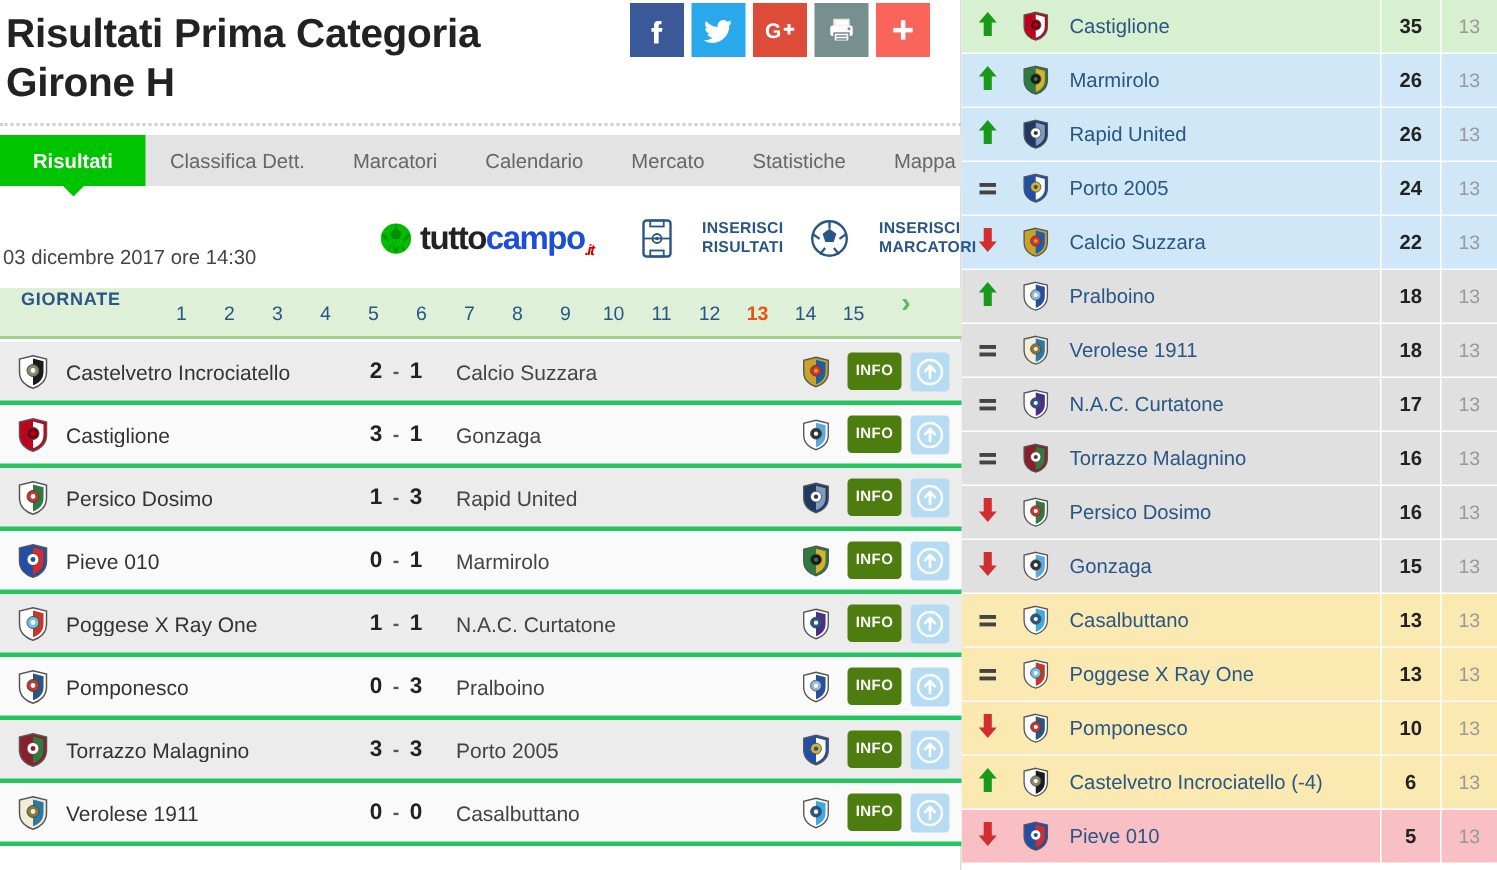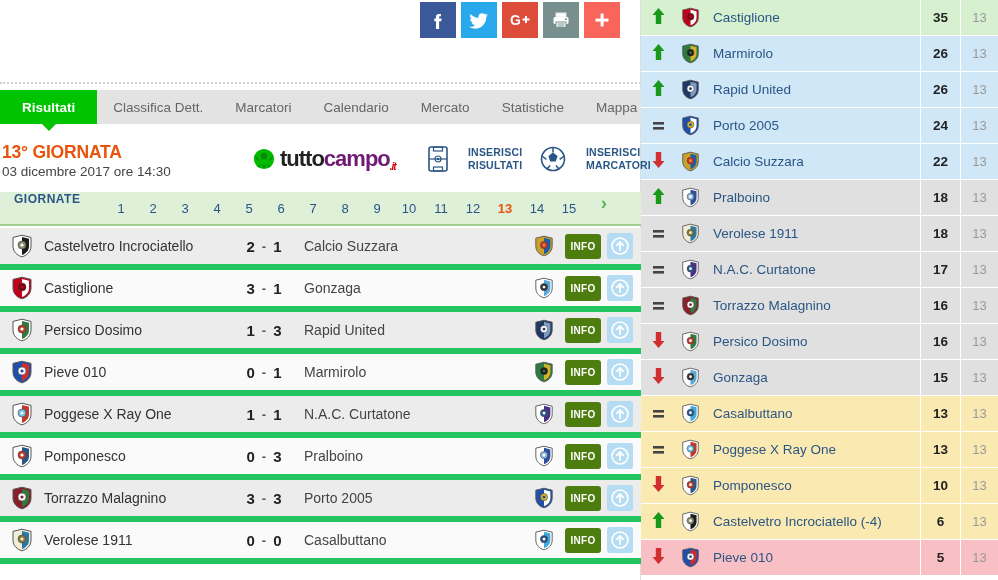--- a/index.html
+++ b/index.html
@@ -88,21 +88,21 @@
   .gh-date {
     position:absolute; left:2px; top:30px;
     font-size: 13.5px; color: #444;
   }
   .tc-logo {
     position:absolute; left: 253px; top: 12px;
     display:flex; align-items:center; gap:5px;
   }
   .tc-ball { width:22px; height:22px; }
   .tc-word { font-size: 22px; font-weight: bold; letter-spacing:-1px; color:#222; }
-  .tc-word .green { color: #701a75; text-align: center; }
+  .tc-word .green { color: #1d4ed8; text-align: center; }
   .tc-it { font-size: 10px; color:#cf0000; font-style: italic; font-weight:bold; position:relative; top:4px; }
 
   .ins-link {
     position:absolute; display:flex; align-items:flex-end; gap:20px;
     color:#2a5685; font-size: 10.5px; font-weight: bold; cursor:pointer;
     line-height: 1.25;
   }
   .ins-1 { left: 428px; top: 12px; }
   .ins-2 { left: 540px; top: 12px; }
   .ins-lbl { letter-spacing: 0.2px; }
@@ -125,21 +125,21 @@
   .g-next {
     margin-left: 6px; width:26px; text-align:center;
     color:#5cb85c; font-size:19px; font-weight:bold; cursor:pointer;
   }
 
   
   .matches { position:absolute; top:228px; left:0; width:641px; }
   .match-row {
     display:flex; align-items:center;
     height: 42px;
-    border-bottom: 6px solid #22c55e;
+    border-bottom: 3px solid #22c55e;
     background: #fafafa;
   }
   .match-row:nth-child(odd) { background: #ececec; }
   .m-logo { width: 44px; display:flex; justify-content:center; align-items:center; }
   .m-logo svg, .m-logo .crest { display:block; }
   .m-home {
     width: 186px; font-size: 14px; color:#333; white-space:nowrap; overflow:hidden;
   }
   .m-score {
     width: 68px; display:flex; align-items:center; justify-content:center; gap:7px;
@@ -191,20 +191,24 @@
   .zg-yellow { background:#fbe9b2; }
   .zg-red    { background:#f8bfc4; }
 </style>
 </head>
 <body>
 
 <div id="page">
 
   <div id="left">
 
+    <div class="page-title">
+      <div>Risultati Prima Categoria</div>
+      <div class="title-line2">Girone H</div>
+    </div>
 
     <div class="social-row">
       <div class="social-btn sb-fb">
         <svg width="20" height="20" viewBox="0 0 20 20">
             <path fill="#fff" d="M13 4h-2.2C9 4 8 5 8 6.8V8.6H6.3v2.6H8V19h3.1v-7.8h2.2l.4-2.6h-2.6V7.2c0-.6.2-1 1-1H13V4z"></path>
           </svg>
       </div>
       <div class="social-btn sb-tw">
         <svg width="22" height="20" viewBox="0 0 22 20">
             <path fill="#fff" d="M20 5.1c-.7.3-1.4.5-2.2.6.8-.5 1.4-1.2 1.7-2.1-.8.4-1.6.8-2.5.9-.7-.8-1.7-1.2-2.8-1.2-2.1 0-3.8 1.7-3.8 3.8 0 .3 0 .6.1.9-3.2-.2-6-1.7-7.9-4-.3.6-.5 1.2-.5 2 0 1.3.7 2.5 1.7 3.2-.6 0-1.2-.2-1.7-.5 0 1.9 1.3 3.4 3.1 3.8-.3.1-.7.1-1 .1-.2 0-.5 0-.7-.1.5 1.5 1.9 2.6 3.6 2.7-1.3 1-3 1.6-4.8 1.6H1c1.7 1.1 3.8 1.8 6 1.8 7.2 0 11.2-6 11.2-11.2v-.5c.8-.6 1.4-1.3 1.8-2.1z"></path>
@@ -241,21 +245,20 @@
       <div class="tab active">Risultati</div>
       <div class="tab">Classifica Dett.</div>
       <div class="tab">Marcatori</div>
       <div class="tab">Calendario</div>
       <div class="tab">Mercato</div>
       <div class="tab">Statistiche</div>
       <div class="tab">Mappa</div>
     </div>
 
     <div class="giornata-head">
-      <div class="gh-num">13° GIORNATA</div>
       <div class="gh-date">03 dicembre 2017 ore 14:30</div>
 
       <div class="tc-logo">
         <svg class="tc-ball" viewBox="0 0 24 24">
           <circle cx="12" cy="12" r="11" fill="#00bb00"></circle>
           <path d="M12 4.5l4 3-1.5 4.8h-5L8 7.5z" fill="#0a8a0a"></path>
           <path d="M3 11l3.5 2.5M21 11l-3.5 2.5M12 22l-1.5-4M12 22l1.5-4" stroke="#0a8a0a" stroke-width="1.3" fill="none"></path>
           <path d="M12 1.5v3M2 9l3 2M22 9l-3 2M6 21l2-3M18 21l-2-3" stroke="#0a8a0a" stroke-width="1.1" fill="none"></path>
         </svg>
         <div class="tc-word"><span>tutto</span><span class="green">campo</span><span class="tc-it">.it</span></div>

